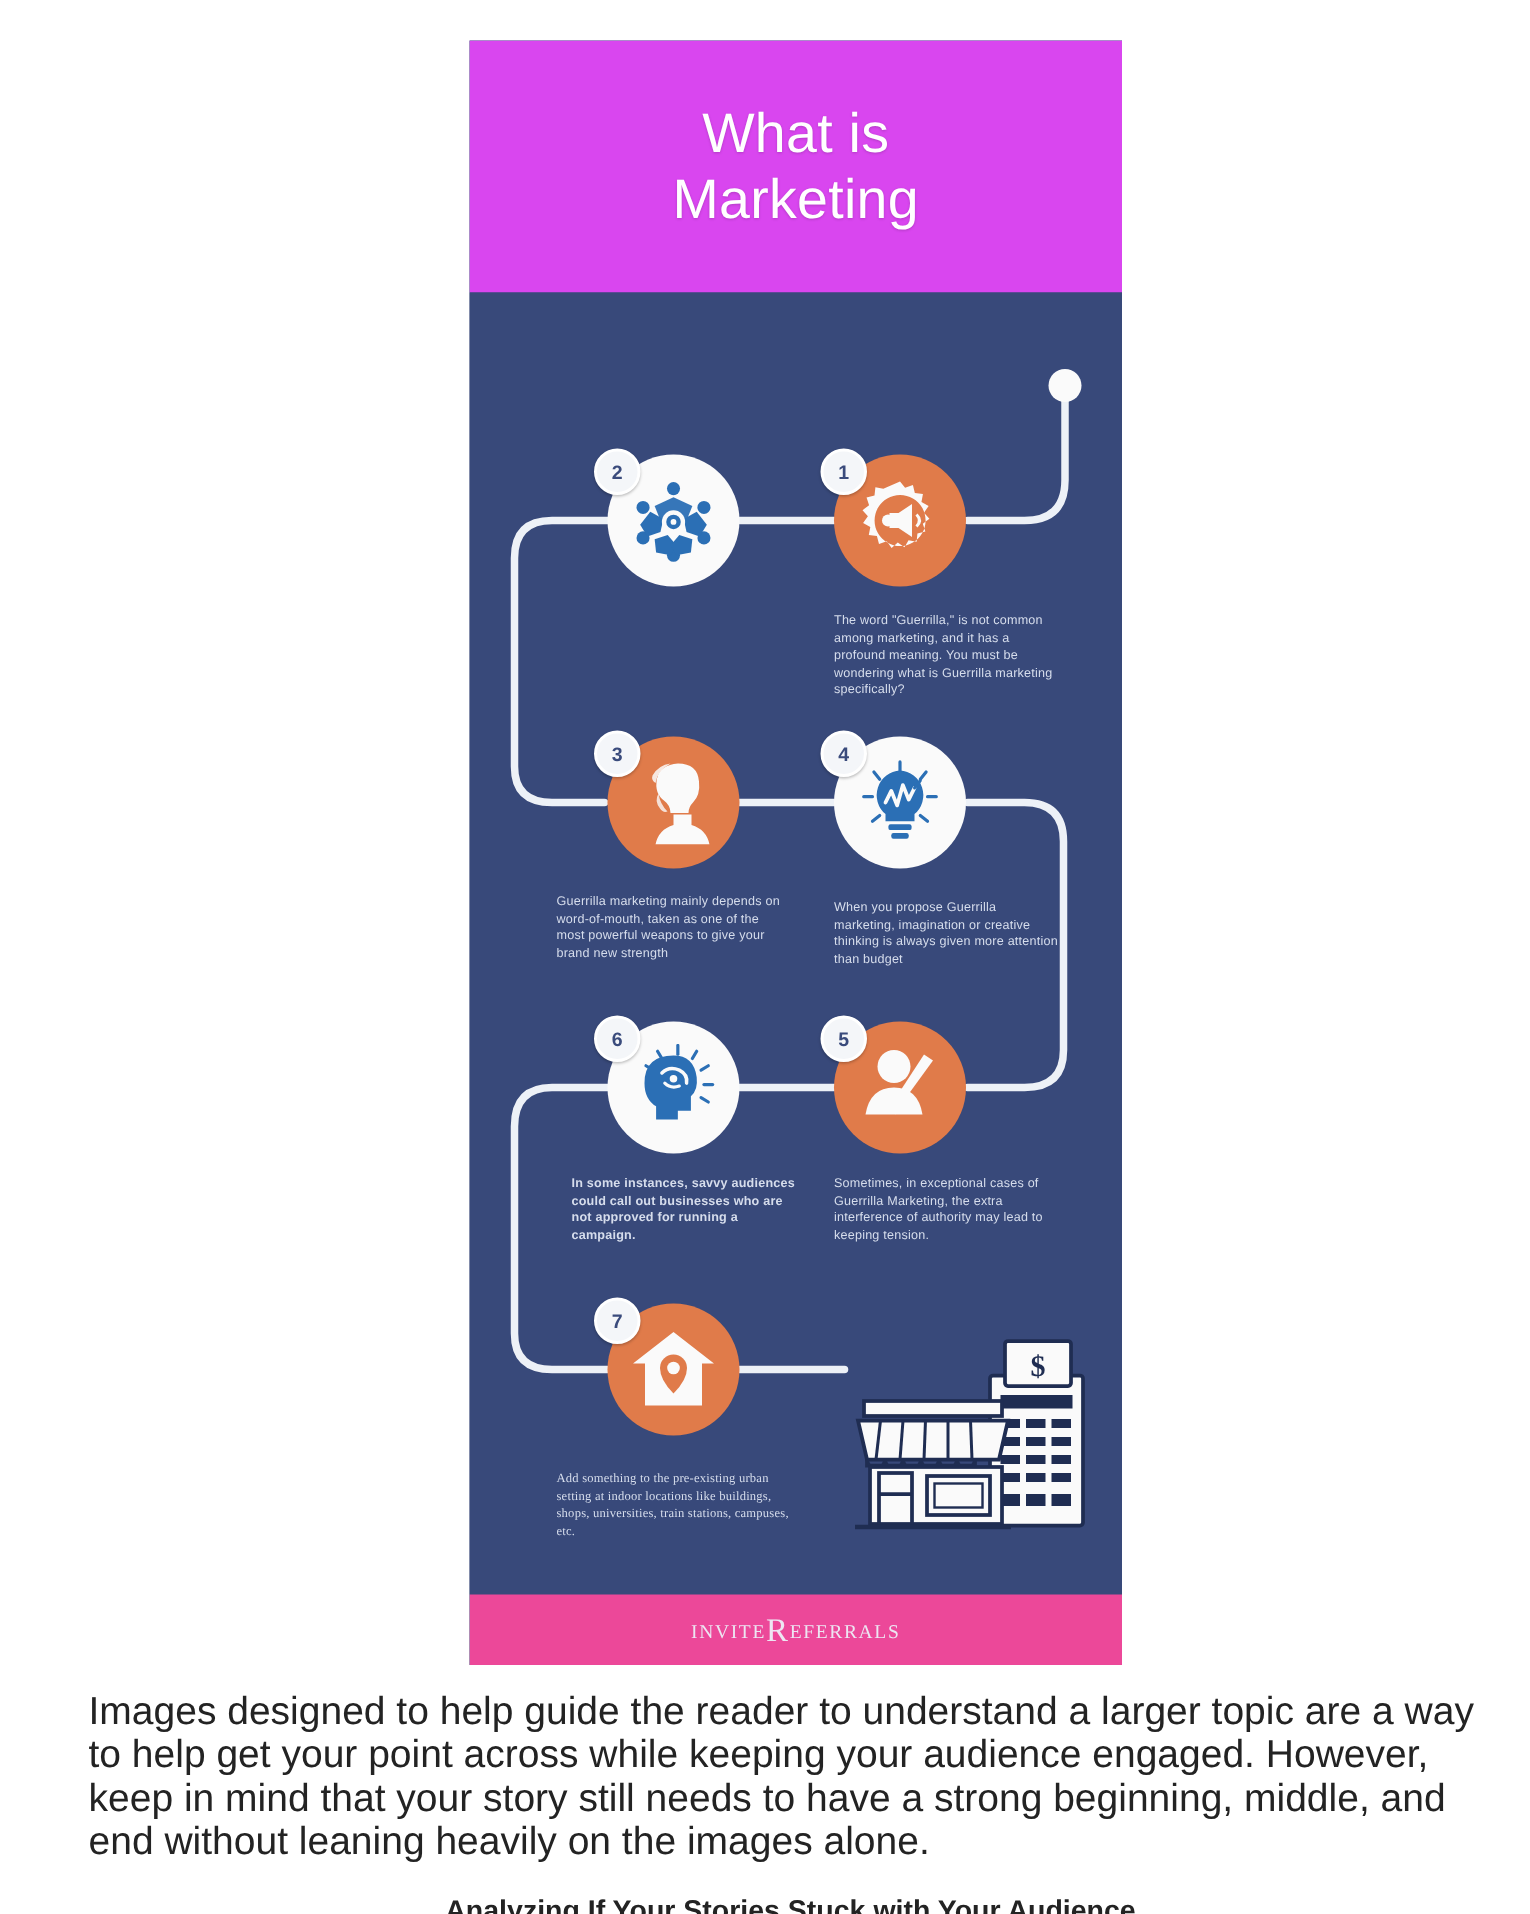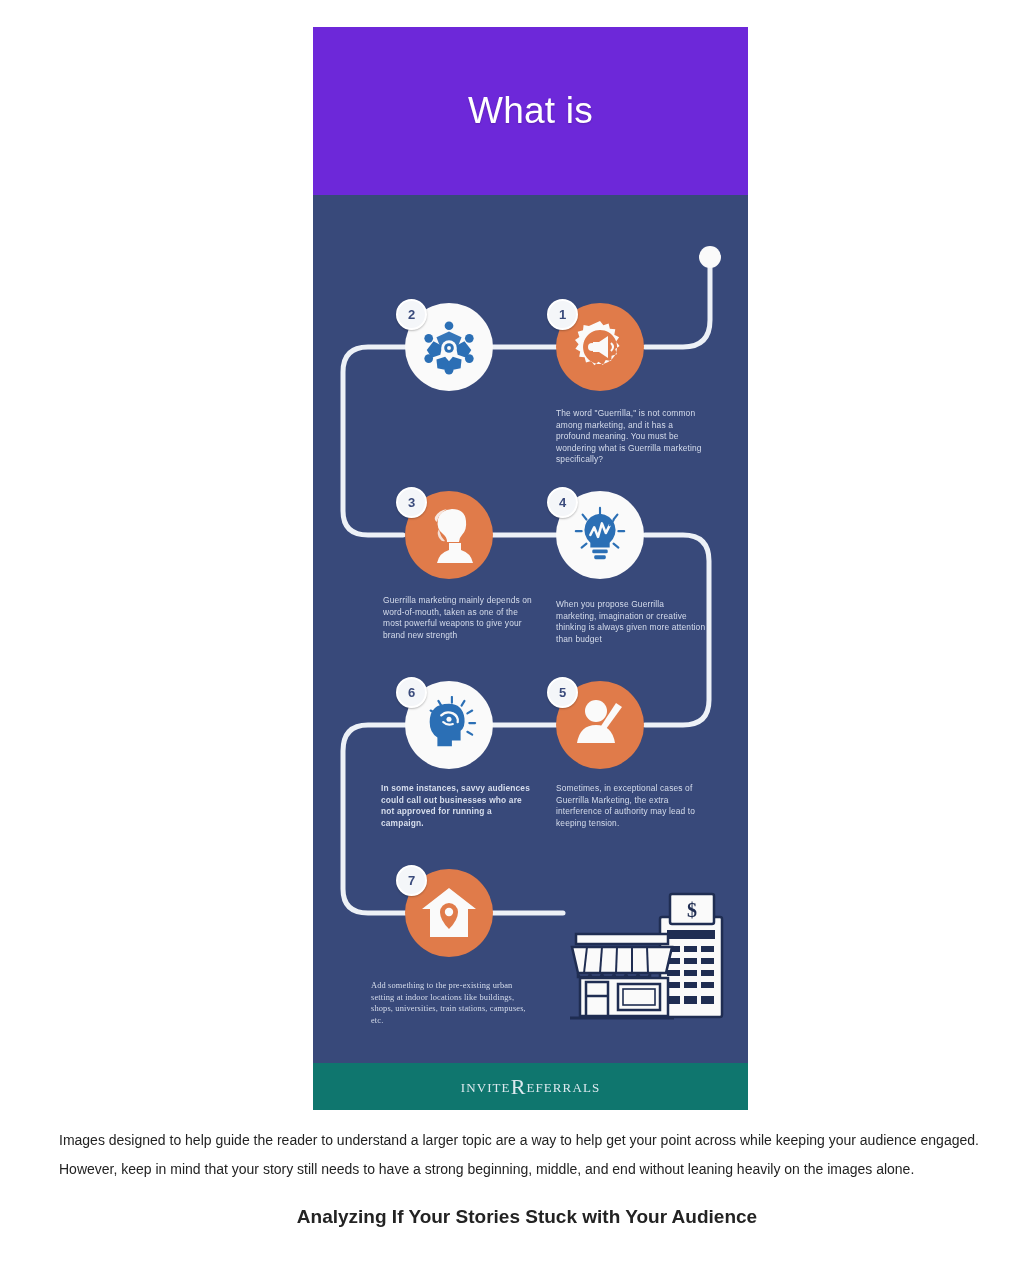--- a/index.html
+++ b/index.html
@@ -13,39 +13,39 @@
   
   .infographic{
     position:absolute;
     left:313px; top:27px;
     width:435px; height:1083px;
     background:#38497A;
     overflow:hidden;
   }
   .ig-header{
     position:absolute; left:0; top:0; width:100%; height:168px;
-    background:#6d28d9;
+    background:#d946ef;
     display:flex; align-items:center; justify-content:center;
   }
   .ig-title{
     color:#ffffff;
     font-size:37px;
     line-height:44px;
     font-weight:400;
     text-align:center;
     letter-spacing:0.2px;
     text-shadow:0 1px 2px rgba(0,0,0,.18);
   }
   .ig-body{
     position:absolute; left:0; top:168px; width:100%; height:868px;
     background:#38497A;
   }
   .ig-footer{
     position:absolute; left:0; bottom:0; width:100%; height:47px;
-    background:#0f766e;
+    background:#ec4899;
     display:flex; align-items:center; justify-content:center;
   }
   .footer-logo{
     color:#eef3fa;
     font-family:"Liberation Serif", serif;
     font-size:13px;
     letter-spacing:1.1px;
     display:flex; align-items:baseline;
     opacity:.92;
   }
@@ -90,40 +90,41 @@
   .shop{position:absolute; left:253px; top:697px; width:165px; height:145px;}
 
   
   .article{
     position:absolute;
     left:59px; top:1126px; width:936px;
     color:#232323;
   }
   .article p{
     margin:0 0 20px 0;
-    font-size:14px;
+    font-size:26px;
     line-height:29px;
     font-family:"Liberation Sans", sans-serif;
   }
   .article h3{
     margin:16px 0 0 0;
     font-size:19px;
     line-height:26px;
     font-weight:700;
     text-align:center;
   }
 </style>
 </head>
 <body>
 
 <div class="infographic">
 
   <div class="ig-header">
     <div class="ig-title">
       <div>What is</div>
+      <div>Marketing</div>
     </div>
   </div>
 
   <div class="ig-body">
 
     <svg class="paths" viewBox="0 0 435 868">
       <g fill="none" stroke="#EDF1F7" stroke-width="5" stroke-linecap="round">
 
         <path d="M397 66 L397 125 Q397 152 370 152 L332 152"></path>
 
@@ -183,21 +184,21 @@
       <span class="num">3</span>
       <svg width="54" height="56" viewBox="0 0 54 56">
         <g fill="#FAFAFA">
           <path d="M30 2 q13 0 14 12 q1 9 -4 14 q-3 3 -3 7 l-12 0 q0-5 -4-8 q-7-5 -5-15 q2-9 14-10 z"></path>
           <path d="M13 10 q4-7 12-8 q-9 5 -10 13 q-3-2 -2-5 z" opacity=".85"></path>
           <path d="M17 22 q-3 5 1 10 q2 3 5 2 q-5-5 -6-12 z" opacity=".8"></path>
           <path d="M27 36 h12 v7 q10 3 12 13 H15 q2-10 12-13 z"></path>
         </g>
       </svg>
     </div>
-    <div class="caption" style="left:58px; top:400px;margin-left:12px;">Guerrilla marketing mainly depends on word-of-mouth, taken as one of the most powerful weapons to give your brand new strength</div>
+    <div class="caption" style="left:58px; top:400px;">Guerrilla marketing mainly depends on word-of-mouth, taken as one of the most powerful weapons to give your brand new strength</div>
 
     <div class="node white" style="left:243px; top:296px;">
       <span class="num">4</span>
       <svg width="58" height="58" viewBox="0 0 60 60">
         <g stroke="#2B6FB5" stroke-width="2.2" stroke-linecap="round">
           <line x1="30" y1="2" x2="30" y2="8"></line>
           <line x1="12" y1="9" x2="16" y2="14"></line>
           <line x1="48" y1="9" x2="44" y2="14"></line>
           <line x1="5" y1="26" x2="11" y2="26"></line>
           <line x1="55" y1="26" x2="49" y2="26"></line>

